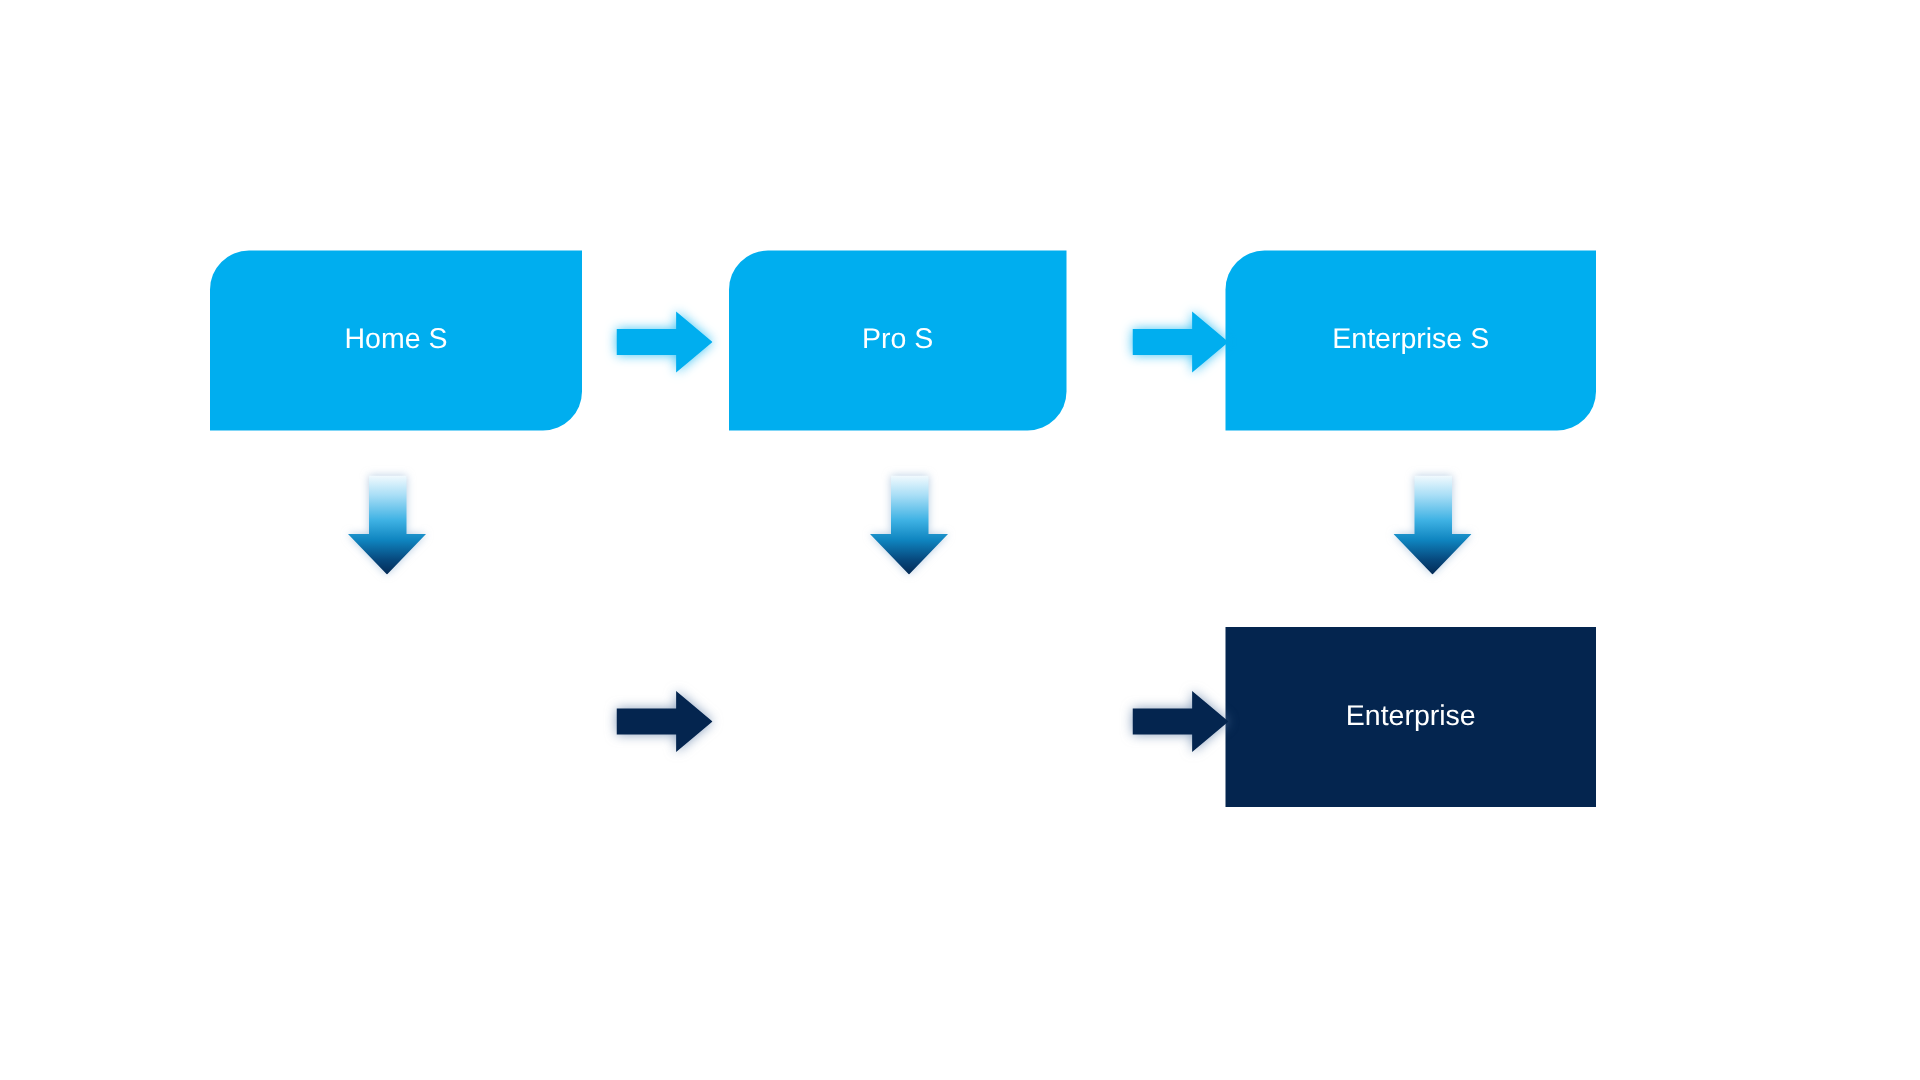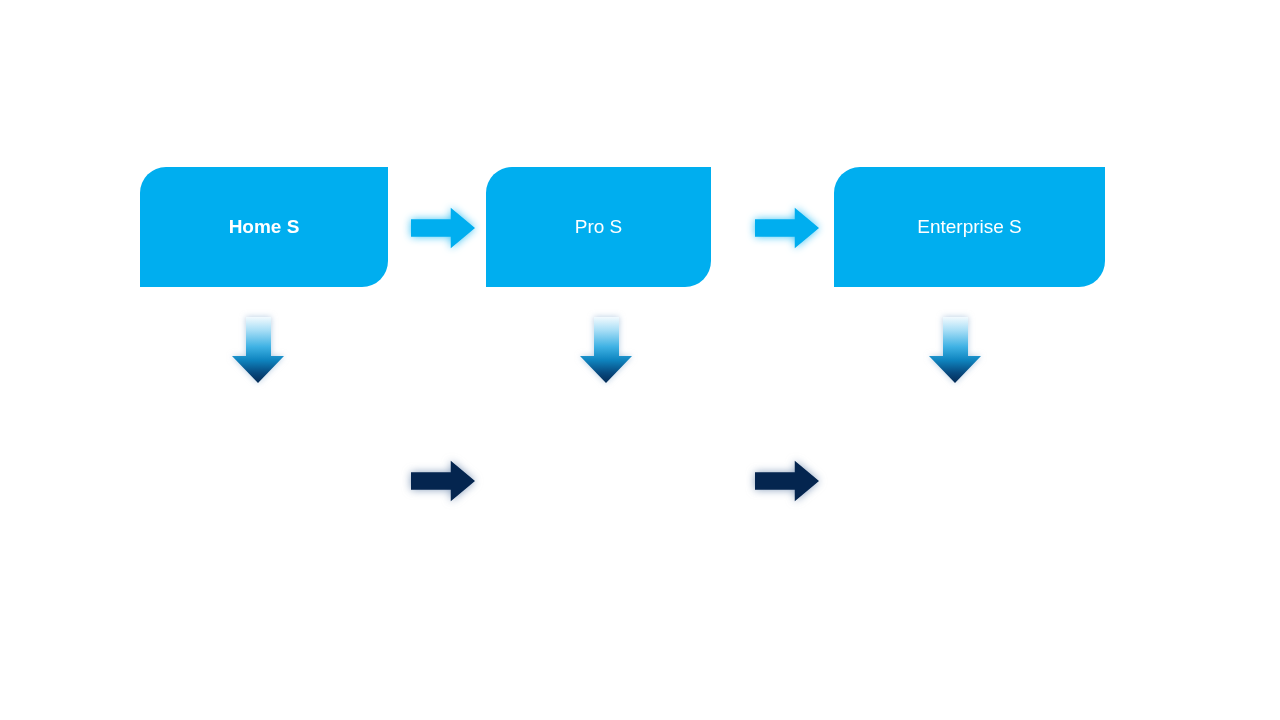--- a/index.html
+++ b/index.html
@@ -29,23 +29,23 @@
   .box.top-row {
     top: 167px;
     background: var(--light-blue, #00aeef);
     border-radius: 26px 0 26px 0;
   }
   .box.bottom-row {
     top: 418px;
     background: var(--dark-navy, #04254f);
     border-radius: 0;
   }
-  .col1 { left: 140px; width: 248px; font-weight: bold; }
+  .col1 { left: 140px; width: 248px; }
   .col2 { left: 486px; width: 225px; }
-  .col3 { left: 834px; width: 271px; }
+  .col3 { left: 817px; width: 247px; }
 
   .h-arrow {
     position: absolute;
     width: 64px;
     height: 46px;
   }
   .h-arrow.light {
     filter: drop-shadow(0 0 4px rgba(0, 176, 240, 0.75));
   }
   .h-arrow.dark {
@@ -98,20 +98,23 @@
   <div class="box top-row col1">
     <span>Home S</span>
   </div>
   <div class="box top-row col2">
     <span>Pro S</span>
   </div>
   <div class="box top-row col3">
     <span>Enterprise S</span>
   </div>
 
+  <div class="box bottom-row col3">
+    <span>Enterprise</span>
+  </div>
 
   <svg class="h-arrow light h-top h-gap1" viewBox="0 0 66 46" aria-hidden="true">
     <path d="M0 14 L41 14 L41 2 L66 23 L41 44 L41 32 L0 32 Z"></path>
   </svg>
   <svg class="h-arrow light h-top h-gap2" viewBox="0 0 66 46" aria-hidden="true">
     <path d="M0 14 L41 14 L41 2 L66 23 L41 44 L41 32 L0 32 Z"></path>
   </svg>
 
   <svg class="h-arrow dark h-bottom h-gap1" viewBox="0 0 66 46" aria-hidden="true">
     <path d="M0 14 L41 14 L41 2 L66 23 L41 44 L41 32 L0 32 Z"></path>

